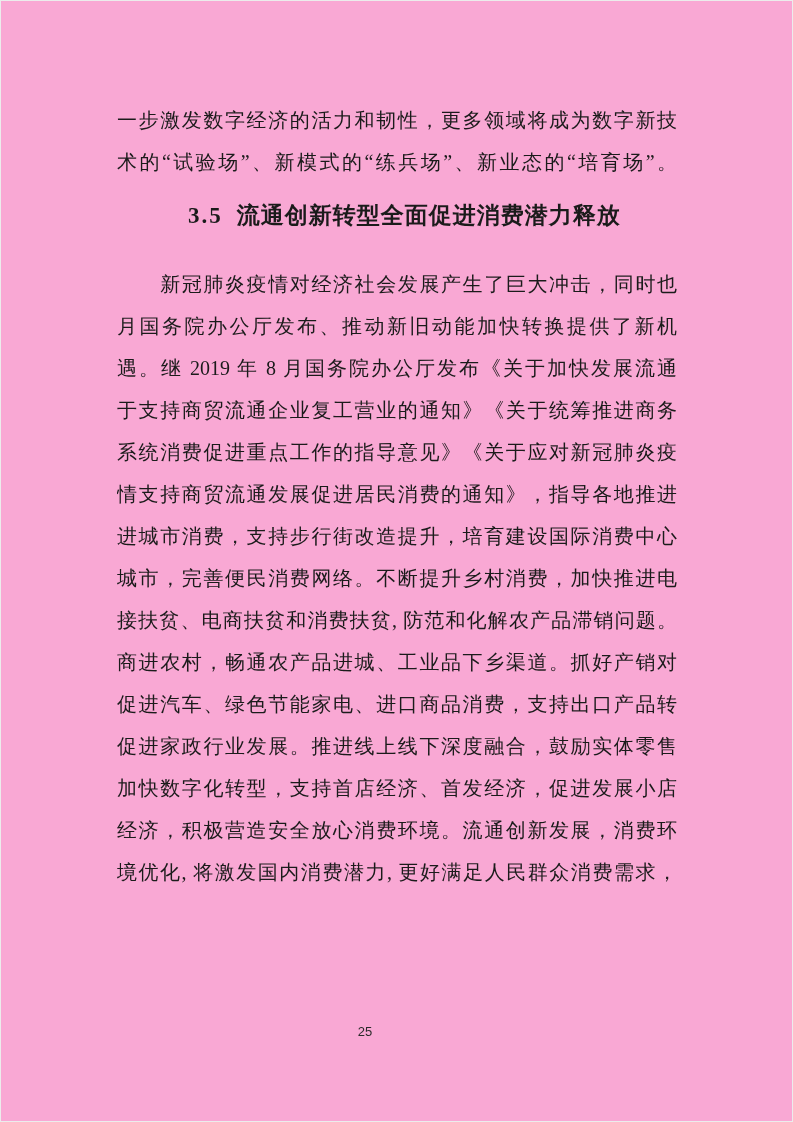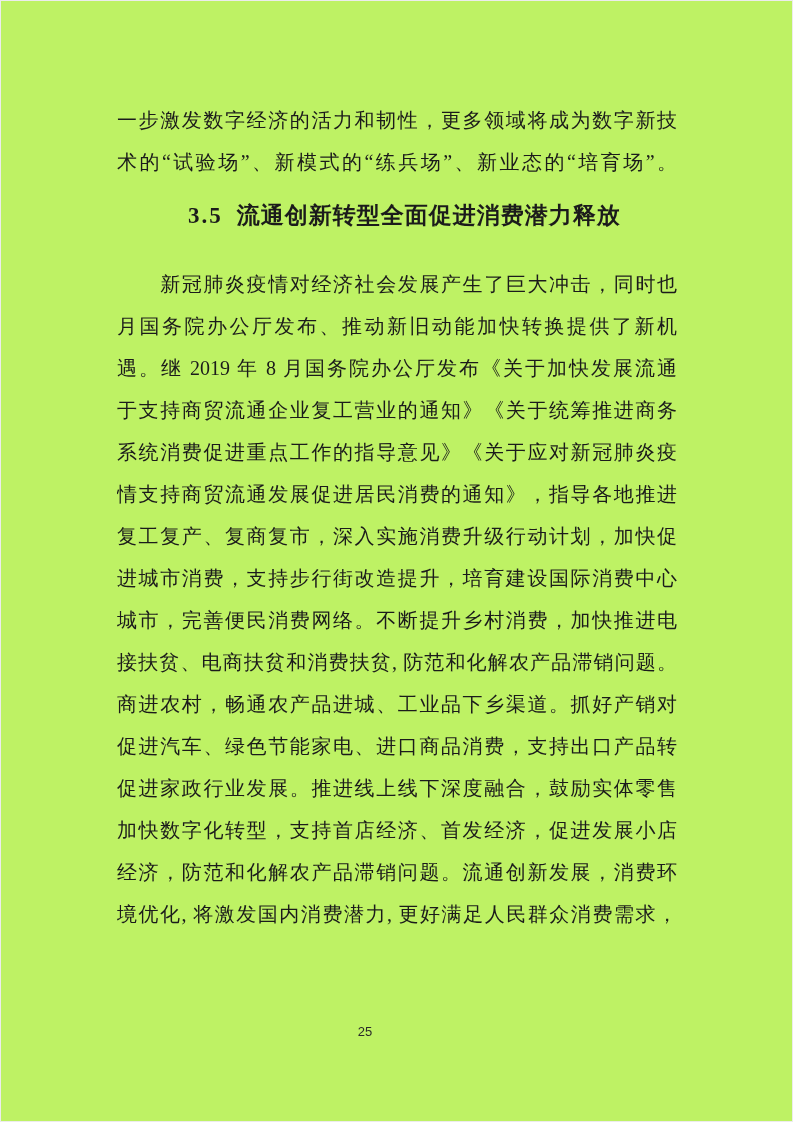--- a/index.html
+++ b/index.html
@@ -8,21 +8,21 @@
     height: 1122px;
     position: relative;
     background: #ffffff;
     overflow: hidden;
     font-family: "Liberation Serif", "DejaVu Serif", serif;
     color: #1b1b1b;
   }
   .page {
     position: absolute;
     inset: 0;
-    background: #bef264;
+    background: #f9a8d4;
     box-shadow: inset 0 0 0 1px #ececec;
   }
   .para {
     position: absolute;
     left: 117px;
     width: 560px;
     font-size: 20px;
   }
   .tline {
     height: 42px;
@@ -72,27 +72,26 @@
     <span class="sec-num">3.5</span><span>流通创新转型全面促进消费潜力释放</span>
   </h2>
 
   <div class="para body-para">
       <div class="tline">　　新冠肺炎疫情对经济社会发展产生了巨大冲击，同时也</div>
       <div class="tline">月国务院办公厅发布、推动新旧动能加快转换提供了新机</div>
       <div class="tline">遇。继 2019 年 8 月国务院办公厅发布《关于加快发展流通</div>
       <div class="tline">于支持商贸流通企业复工营业的通知》《关于统筹推进商务</div>
       <div class="tline">系统消费促进重点工作的指导意见》《关于应对新冠肺炎疫</div>
       <div class="tline">情支持商贸流通发展促进居民消费的通知》，指导各地推进</div>
-      <div class="tline">复工复产、复商复市，深入实施消费升级行动计划，加快促</div>
       <div class="tline">进城市消费，支持步行街改造提升，培育建设国际消费中心</div>
       <div class="tline">城市，完善便民消费网络。不断提升乡村消费，加快推进电</div>
       <div class="tline">接扶贫、电商扶贫和消费扶贫, 防范和化解农产品滞销问题。</div>
       <div class="tline">商进农村，畅通农产品进城、工业品下乡渠道。抓好产销对</div>
       <div class="tline">促进汽车、绿色节能家电、进口商品消费，支持出口产品转</div>
       <div class="tline">促进家政行业发展。推进线上线下深度融合，鼓励实体零售</div>
       <div class="tline">加快数字化转型，支持首店经济、首发经济，促进发展小店</div>
-      <div class="tline">经济，防范和化解农产品滞销问题。流通创新发展，消费环</div>
+      <div class="tline">经济，积极营造安全放心消费环境。流通创新发展，消费环</div>
       <div class="tline">境优化, 将激发国内消费潜力, 更好满足人民群众消费需求，</div>
     </div>
 
   <div class="page-number">25</div>
 
 </div>
 
 </body></html>

